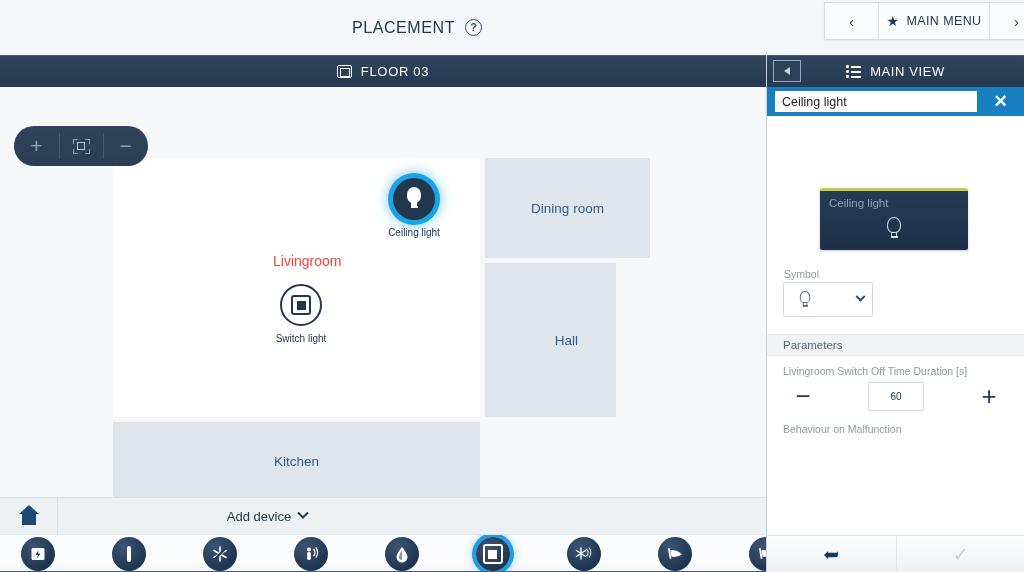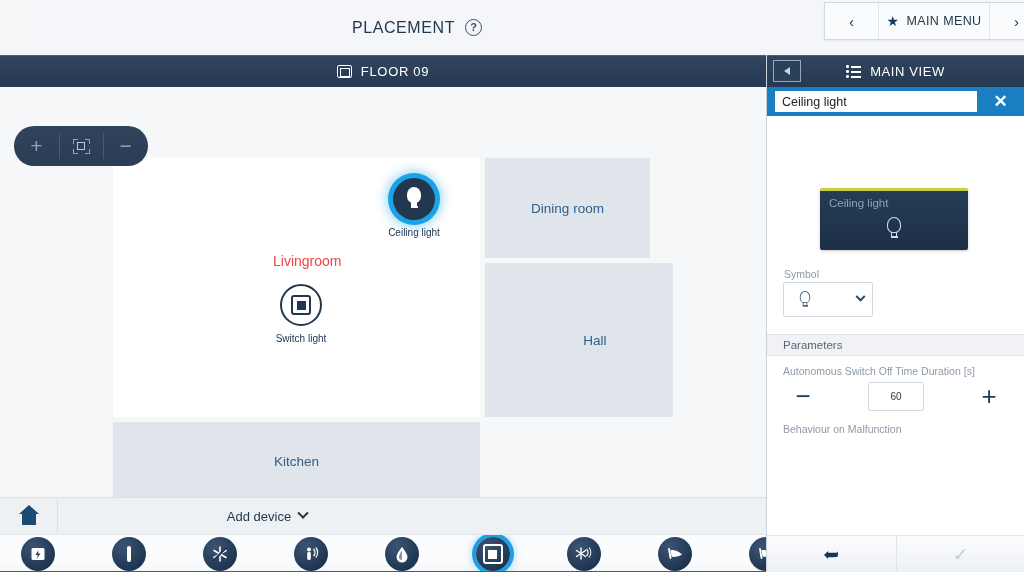--- a/index.html
+++ b/index.html
@@ -99,21 +99,21 @@
   .plan { position: absolute; left: 113px; top: 71px; }
   .room {
     position: absolute; background: #dfe5eb;
     display: flex; align-items: center; justify-content: center;
     color: #2e5f8a; font-size: 13.5px;
   }
   .room.active { background: #ffffff; }
   .livingroom { left: 0; top: 0; width: 367px; height: 259px; }
   .kitchen { left: 0; top: 264px; width: 367px; height: 78px; }
   .dining { left: 372px; top: 0; width: 165px; height: 100px; }
-  .hall { left: 372px; top: 105px; width: 188px; height: 154px; padding-left: 32px; }
+  .hall { left: 372px; top: 105px; width: 131px; height: 154px; padding-left: 32px; }
 
   .livingroom-name {
     position: absolute; left: 160px; top: 95px; color: #ef4444;
     font-size: 14px;
   }
 
   
   .plan-device { position: absolute; text-align: center; width: 100px; }
   .pd-circle {
     width: 42px; height: 42px; border-radius: 50%;
@@ -349,21 +349,21 @@
         <span>MAIN MENU</span>
       </div>
       <div class="mm-btn mm-arrow right">›</div>
     </div>
   </div>
 
   <div class="left-pane">
 
     <div class="floor-header">
       <span class="floor-icon"></span>
-      <span>FLOOR 09</span>
+      <span>FLOOR 03</span>
     </div>
 
     <div class="canvas">
 
       <div class="zoom-pill">
         <div class="zp-btn">+</div>
         <div class="zp-btn">
           <span class="fit-icon">
             <span class="tl"></span>
               <span class="tr"></span>
@@ -570,21 +570,21 @@
         <span class="bulb navy small">
             <span class="glass"></span>
             <span class="neck"></span>
             <span class="base"></span>
           </span>
         <span class="sel-chev"></span>
       </div>
 
       <div class="params-head">Parameters</div>
 
-      <div class="field-label param-label-1">Autonomous Switch Off Time Duration [s]</div>
+      <div class="field-label param-label-1">Livingroom Switch Off Time Duration [s]</div>
       <div class="stepper">
         <div class="step-btn">−</div>
         <div class="step-value">60</div>
         <div class="step-btn">+</div>
       </div>
 
       <div class="field-label param-label-2">Behaviour on Malfunction</div>
     </div>
 
     <div class="rp-footer">

